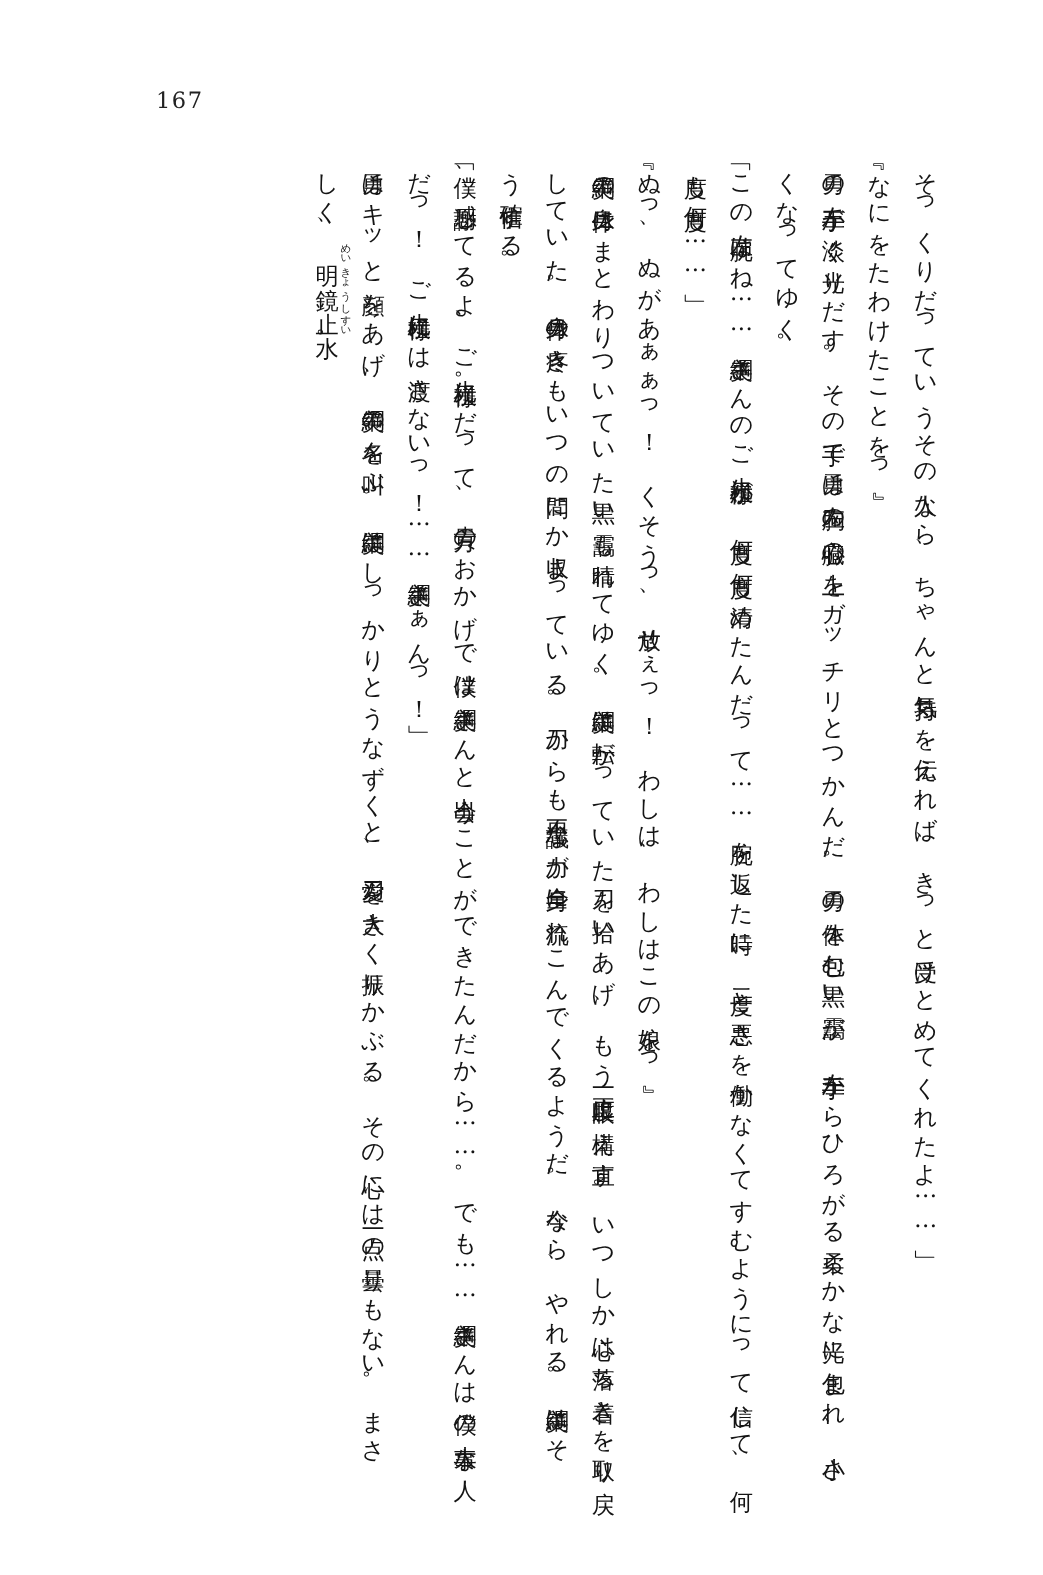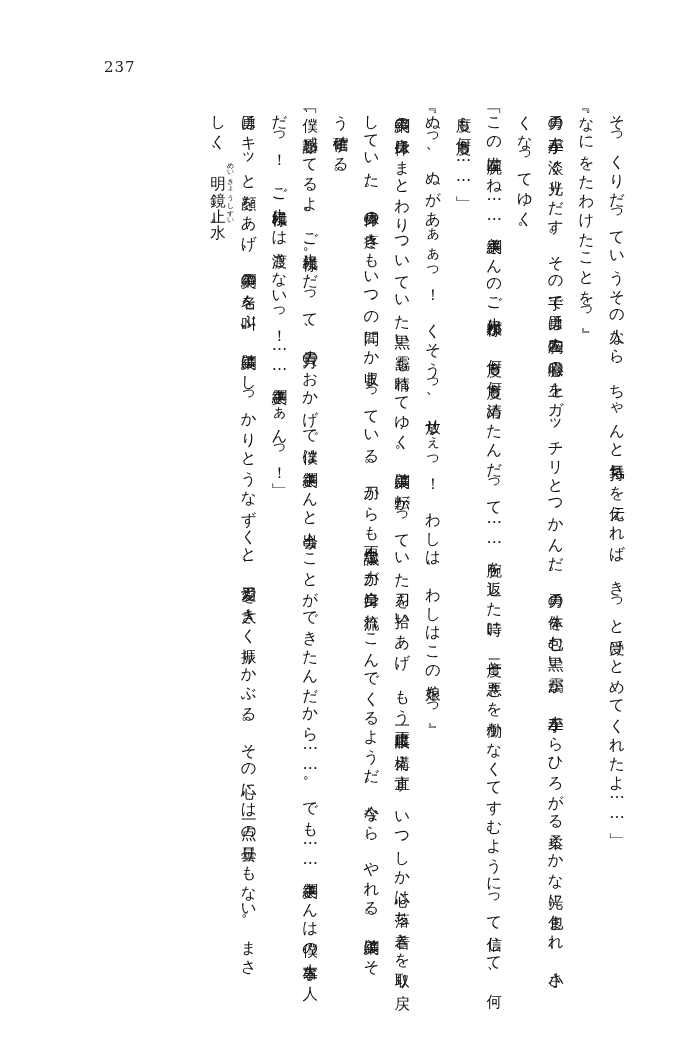--- a/index.html
+++ b/index.html
@@ -58,21 +58,21 @@
     font-size: 7px;
     letter-spacing: 0;
     line-height: 1;
   }
 </style>
 </head>
 <body>
 
 <div class="page">
 
-  <div class="page-number">237</div>
+  <div class="page-number">167</div>
 
   <div class="body-text">
     <p>そっくりだっていうその人なら、ちゃんと気持ちを伝えれば、きっと受けとめてくれたよ……」</p>
     <p>『なにをたわけたことをっ』</p>
     <p>勇の左手が淡く光りだす。その手で勇は左胸の心臓の上をガッチリとつかんだ。勇の体を包む黒い靄が、左手からひろがる柔らかな光に包まれ、小さくなってゆく。</p>
     <p>「この左腕はね……美綱さんのご先祖様が、何度も何度も清めたんだって……腕を返した時に、二度と悪さを働かなくてすむようにって信じて、何度も何度も……」</p>
     <p>『ぬっ、ぬがあぁぁっ！　くそうっ、放せぇっ！　わしは、わしはこの娘をっ』</p>
     <p>美綱の身体にまとわりついていた黒い靄も晴れてゆく。美綱は転がっていた刀を拾いあげ、もう一度正眼に構え直す。いつしか心は落ち着きを取り戻していた。身体の疼きもいつの間にか収まっている。刀からも不思議な力が全身に流れこんでくるようだ。今なら、やれる。美綱はそう確信する。</p>
     <p>「僕、感謝してるよ、ご先祖様。だって、貴方のおかげで僕は美綱さんと出会うことができたんだから……。でも……美綱さんは僕の大事な人だっ！　ご先祖様には渡さないっ！……美綱さぁんっ！」</p>
     <p><span>勇はキッと顔をあげ、美綱の名を叫ぶ。美綱はしっかりとうなずくと、愛刀を大きく振りかぶる。その心には一点の曇りもない。まさしく、<ruby>明鏡止水<rt>めいきょうしすい</rt></ruby>。</span></p>

